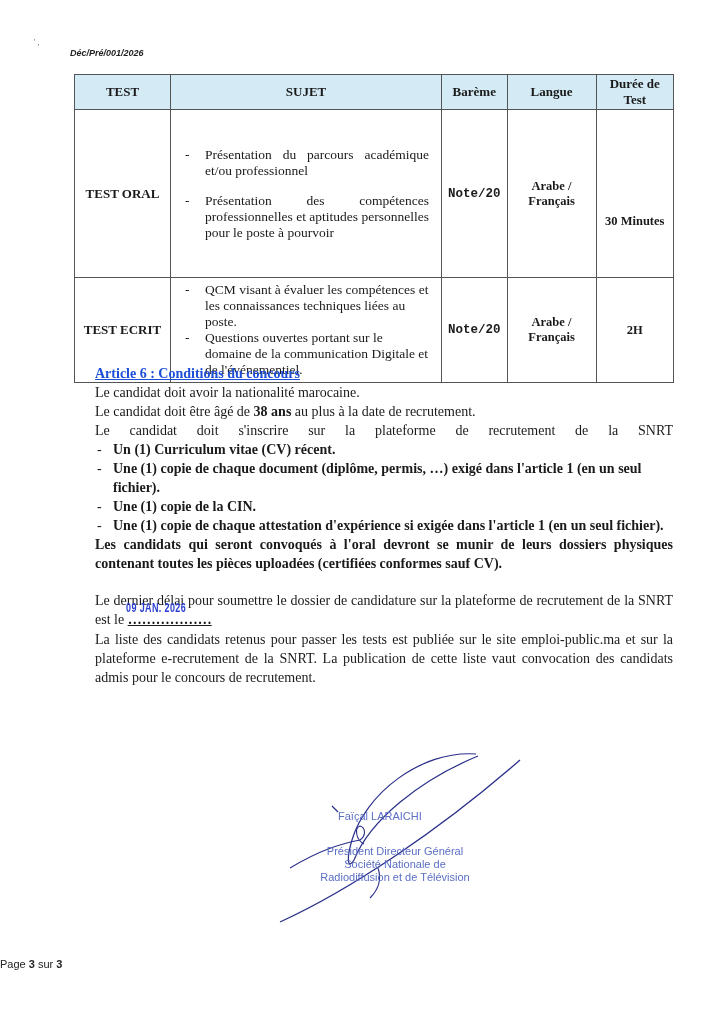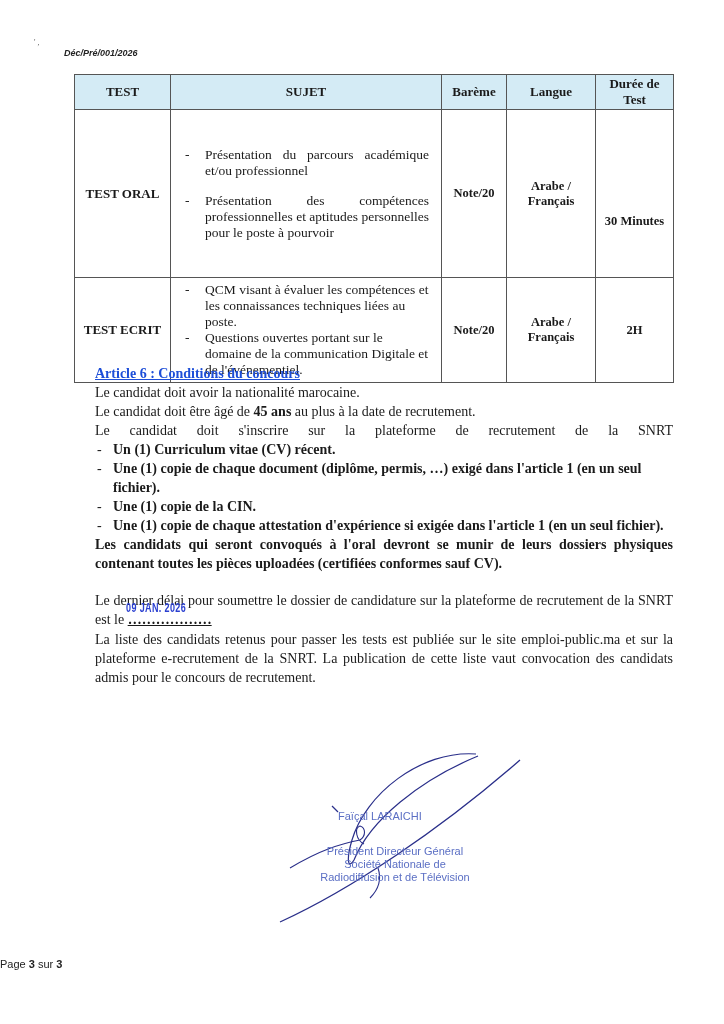--- a/index.html
+++ b/index.html
@@ -1,29 +1,29 @@
 <!DOCTYPE html>
 <html><head>
 <meta charset="utf-8">
 <style>
   html, body { margin: 0; padding: 0; background: #ffffff; }
   body { width: 724px; height: 1024px; position: relative; overflow: hidden;
          font-family: "Liberation Serif", serif; color: #1a1a1a; }
-  .ref { position: absolute; left: 64px; top: 48px; font-family: "Liberation Sans", sans-serif;
+  .ref { position: absolute; left: 70px; top: 48px; font-family: "Liberation Sans", sans-serif;
          font-size: 9px; font-weight: bold; font-style: italic; color: #222; }
   .specks { position: absolute; left: 34px; top: 38px; font-size: 8px; color: #666; }
   table.tests { position: absolute; left: 74px; top: 74px; width: 600px; border-collapse: collapse;
                 font-size: 13.5px; }
   table.tests th { background: #d4ebf5; font-weight: bold; height: 18px; font-size: 13px;
                    border: 1px solid #555; padding: 1px 4px; }
   table.tests td { border: 1px solid #555; vertical-align: middle; padding: 4px 6px; }
   td.test-name { font-weight: bold; text-align: center; width: 83px; font-size: 13px; }
   td.sujet { width: 258px; }
   td.bareme, td.langue, td.duree { font-weight: bold; text-align: center; font-size: 12.5px; }
-  td.bareme { width: 52px; }
+  td.bareme { width: 52px; font-family: Liberation Mono, monospace; }
   td.langue { width: 76px; }
   td.duree { vertical-align: top; padding-top: 14px; }
   ul.dash { list-style: none; margin: 0; padding: 0 6px 0 28px; text-align: justify; line-height: 16px; }
   ul.dash li { position: relative; }
   ul.dash li::before { content: "-"; position: absolute; left: -20px; }
   ul.spaced li { margin: 14px 0; }
   .body { position: absolute; left: 95px; top: 364px; width: 578px; font-size: 14px; line-height: 19px; }
   .body p { margin: 0; text-align: justify; }
   .art-title { font-weight: bold; text-decoration: underline; color: #1d4ed8; }
   .just { text-align: justify; text-align-last: justify; }
@@ -86,21 +86,21 @@
       </td>
       <td class="duree" style="vertical-align:middle;padding-top:4px;">2H</td>
     </tr>
   </tbody>
 </table>
 
 <div class="body">
   <p class="art-title">Article 6 : Conditions du concours</p>
   <p>Le candidat doit avoir la nationalité marocaine.</p>
   <p>
-    <span>Le candidat doit être âgé de </span><b>45 ans</b><span> au plus à la date de recrutement.</span>
+    <span>Le candidat doit être âgé de </span><b>38 ans</b><span> au plus à la date de recrutement.</span>
   </p>
   <p class="just">Le candidat doit s'inscrire sur la plateforme de recrutement de la SNRT</p>
   <ul class="bold-list">
     <li>Un (1) Curriculum vitae (CV) récent.</li>
     <li>Une (1) copie de chaque document (diplôme, permis, …) exigé dans l'article 1 (en un seul fichier).</li>
     <li>Une (1) copie de la CIN.</li>
     <li>Une (1) copie de chaque attestation d'expérience si exigée dans l'article 1 (en un seul fichier).</li>
   </ul>
   <p style="font-weight:bold;">Les candidats qui seront convoqués à l'oral devront se munir de leurs dossiers physiques contenant toutes les pièces uploadées (certifiées conformes sauf CV).</p>
   <p style="position:relative;margin-top:18px;">

